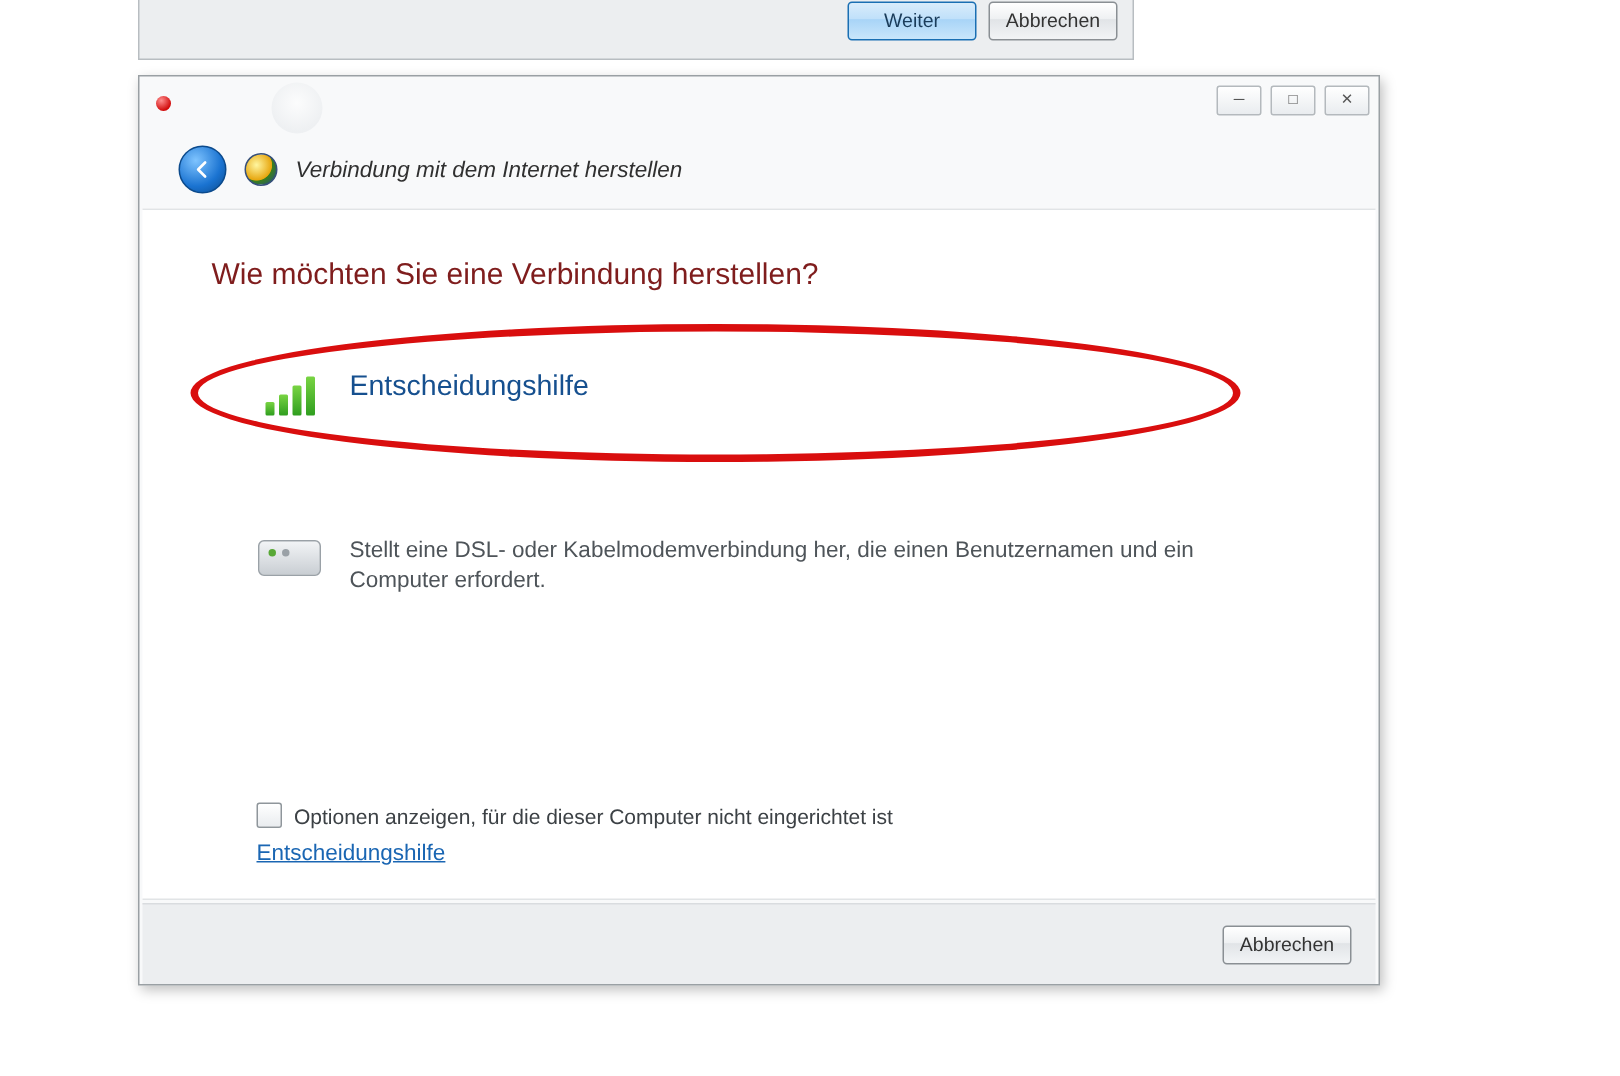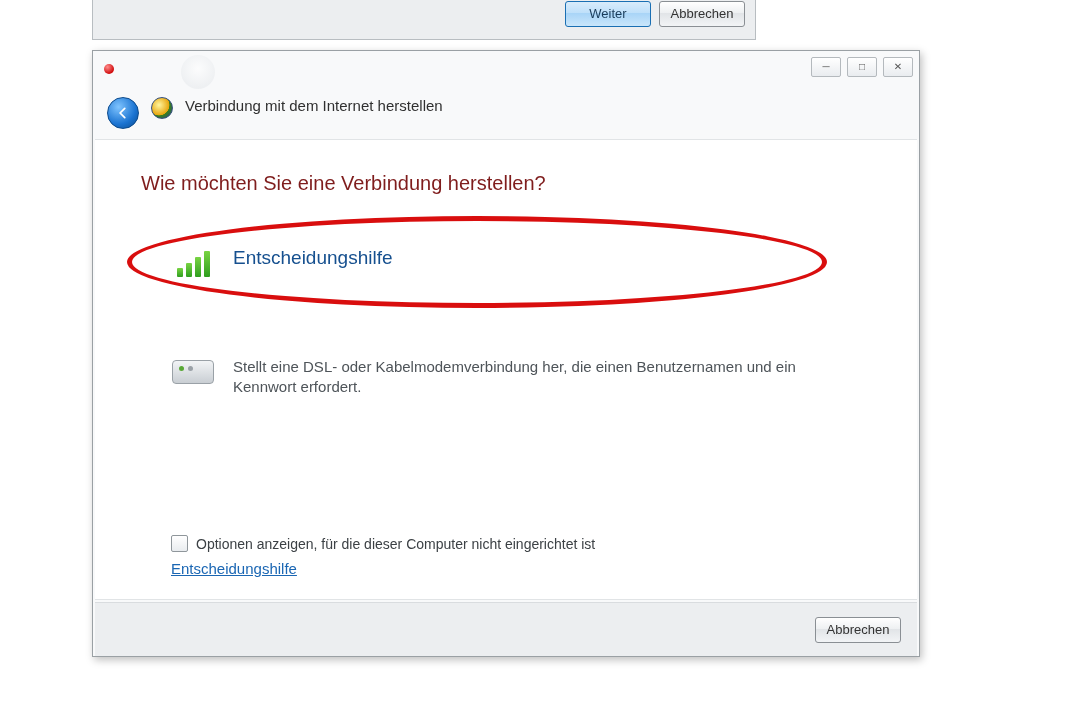--- a/index.html
+++ b/index.html
@@ -108,24 +108,26 @@
     justify-content: center;
     font-size: 10px;
     color: #555;
     line-height: 1;
   }
   .caption-btn span { pointer-events: none; }
 
   
   .wizard-header {
     position: absolute;
-    left: 14px;
+    left: 26px;
     top: 46px;
     display: flex;
+    align-items: center;
     gap: 12px;
+    font-style: italic;
   }
   .back-btn {
     width: 30px;
     height: 30px;
     border-radius: 50%;
     background: radial-gradient(circle at 35% 30%, #7fc4ff, #1a73d1 60%, #0b4a8c);
     border: 1px solid #0b4a8c;
     display: flex;
     align-items: center;
     justify-content: center;
@@ -343,21 +345,21 @@
       <div>
         <div class="opt-title">Entscheidungshilfe</div>
       </div>
     </div>
 
     <div class="option">
       <div class="icon-slot">
         <div class="modem-icon"></div>
       </div>
       <div>
-        <div class="opt-desc">Stellt eine DSL- oder Kabelmodemverbindung her, die einen Benutzernamen und ein Kennwort erfordert.</div>
+        <div class="opt-desc">Stellt eine DSL- oder Kabelmodemverbindung her, die einen Benutzernamen und ein Computer erfordert.</div>
       </div>
     </div>
 
     <div class="bottom-opts">
       <div class="chk-row">
         <div class="chk"></div>
         <span>Optionen anzeigen, für die dieser Computer nicht eingerichtet ist</span>
       </div>
       <span class="help-link">Entscheidungshilfe</span>
     </div>

